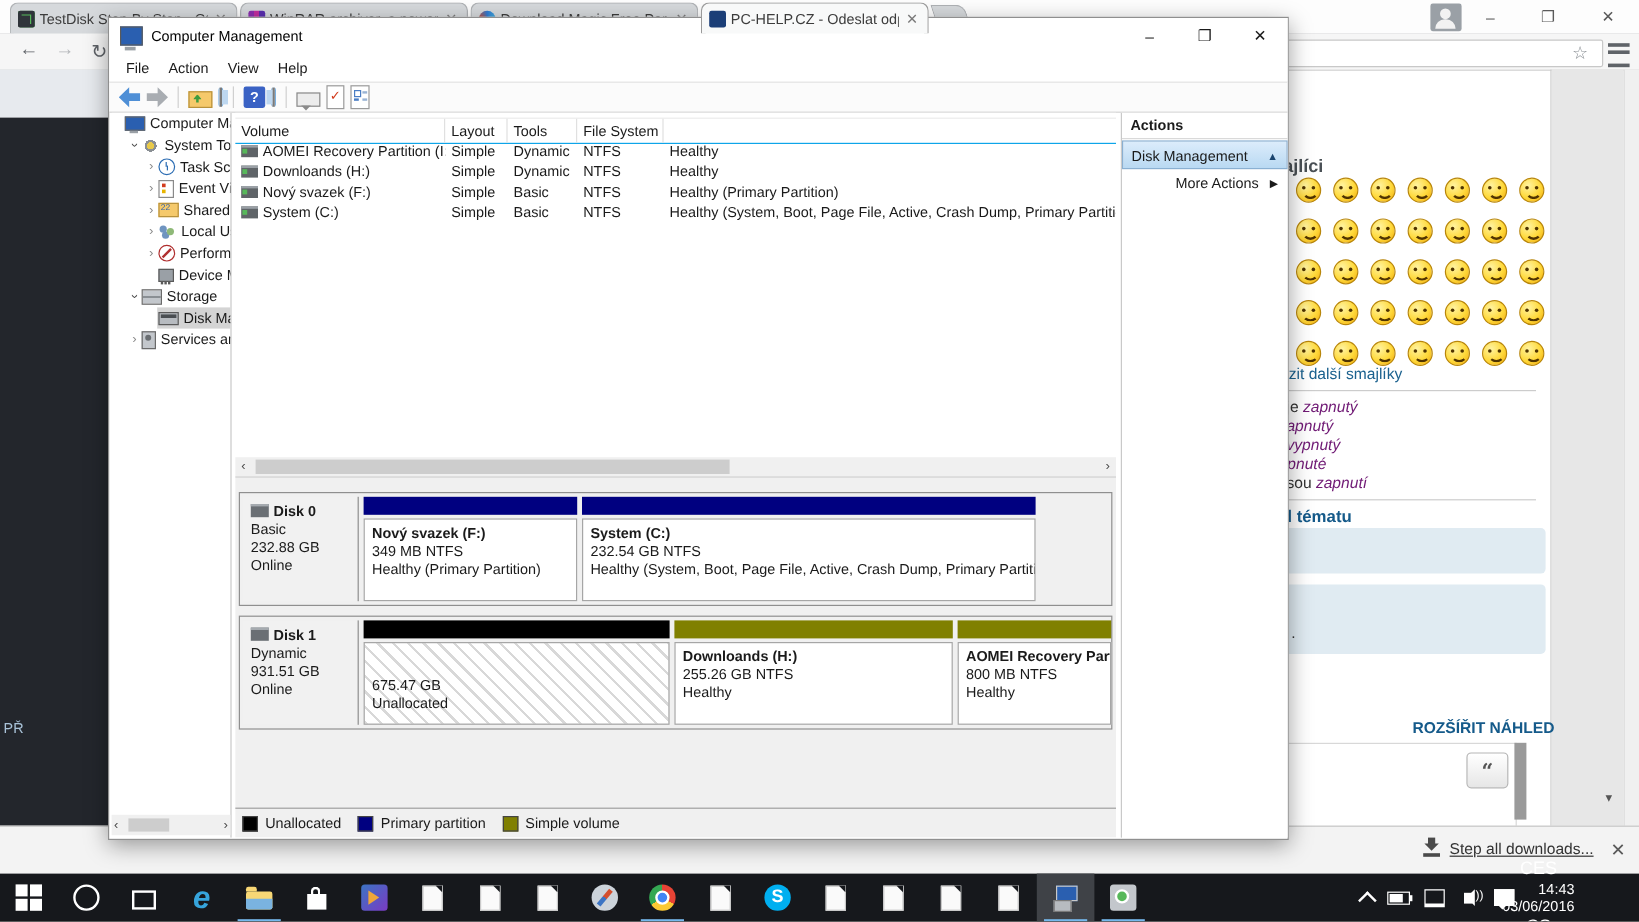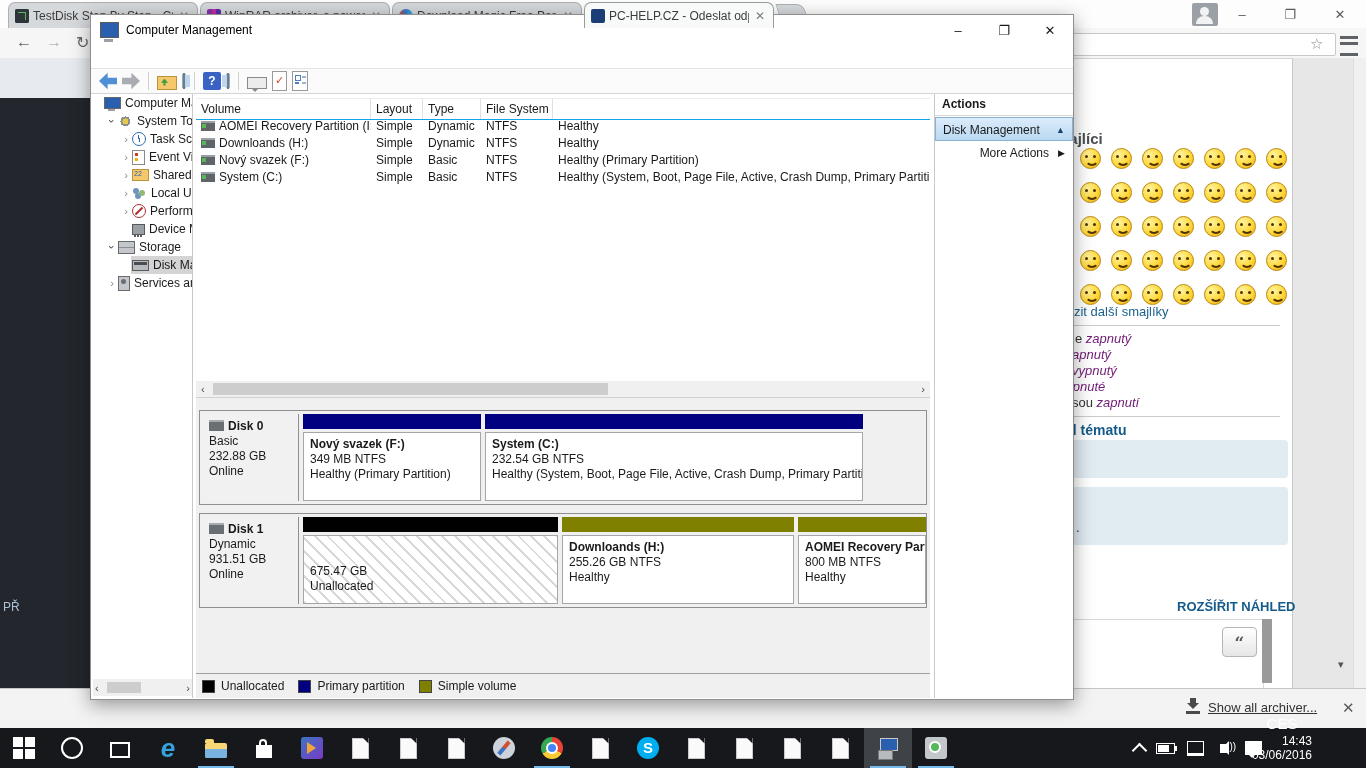--- a/index.html
+++ b/index.html
@@ -319,32 +319,38 @@
   <div class="bluebox abs" style="top:440px;height:38px"></div>
   <div class="bluebox abs" style="top:487px;height:58px"></div>
   <div id="preview-dot" class="abs">.</div>
   <div id="expand-link" class="abs">ROZŠÍŘIT NÁHLED</div>
   <div id="reply-box" class="abs"></div>
   <div id="quote-btn" class="abs">“</div>
   <div id="reply-scroll-thumb" class="abs"></div>
 
   <div id="downloads-bar" class="abs"></div>
   <div id="dl-tray-icon" class="abs"></div>
-  <div id="show-all-dl" class="abs">Show all archiver...</div>
+  <div id="show-all-dl" class="abs">Step all downloads...</div>
   <div id="dl-close" class="abs">✕</div>
 
   <div id="cmwin" class="abs">
     <div id="cm-titlebar" class="abs">
       <span id="cm-title-icon"></span>
       <span id="cm-title">Computer Management</span>
     </div>
     <div id="cm-min" class="cm-wbtn">–</div>
     <div id="cm-max" class="cm-wbtn">❐</div>
     <div id="cm-close" class="cm-wbtn">✕</div>
 
+    <div id="cm-menubar" class="abs">
+        <span class="menu-item">File</span>
+        <span class="menu-item">Action</span>
+        <span class="menu-item">View</span>
+        <span class="menu-item">Help</span>
+      </div>
 
     <div id="cm-toolbar" class="abs">
       <span class="tb-ico arrow-back"></span>
       <span class="tb-ico arrow-fwd"></span>
       <span class="tb-sep"></span>
       <span class="tb-ico ico-folderup"></span>
       <span class="tb-box"><span class="tb-ico ico-panel"></span></span>
       <span class="tb-sep"></span>
       <span class="tb-ico ico-help">?</span>
       <span class="tb-box"><span class="tb-ico ico-panel right-side"></span></span>
@@ -436,21 +442,21 @@
     <div id="tree-hscroll" class="abs">
       <span class="scroll-arrow">‹</span>
       <span class="thumb"></span>
       <span class="scroll-arrow">›</span>
     </div>
 
     <div id="cm-middle" class="abs">
       <div id="vol-header">
           <div class="vh-cell" style="left: 0px; width: 175px;">Volume</div>
           <div class="vh-cell" style="left: 175px; width: 52px;">Layout</div>
-          <div class="vh-cell" style="left: 227px; width: 58px;">Type</div>
+          <div class="vh-cell" style="left: 227px; width: 58px;">Tools</div>
           <div class="vh-cell" style="left: 285px; width: 72px;">File System</div>
         </div>
       <div id="vol-rows">
           <div class="vol-row" style="top: 24px;">
             <div class="vr-cell" style="left: 0px; width: 175px;"><span class="i-vol"></span>AOMEI Recovery Partition (I:)</div>
             <div class="vr-cell" style="left: 175px; width: 52px;">Simple</div>
             <div class="vr-cell" style="left: 227px; width: 58px;">Dynamic</div>
             <div class="vr-cell" style="left: 285px; width: 72px;">NTFS</div>
             <div class="vr-cell" style="left: 357px; width: 377px;">Healthy</div>
           </div>

